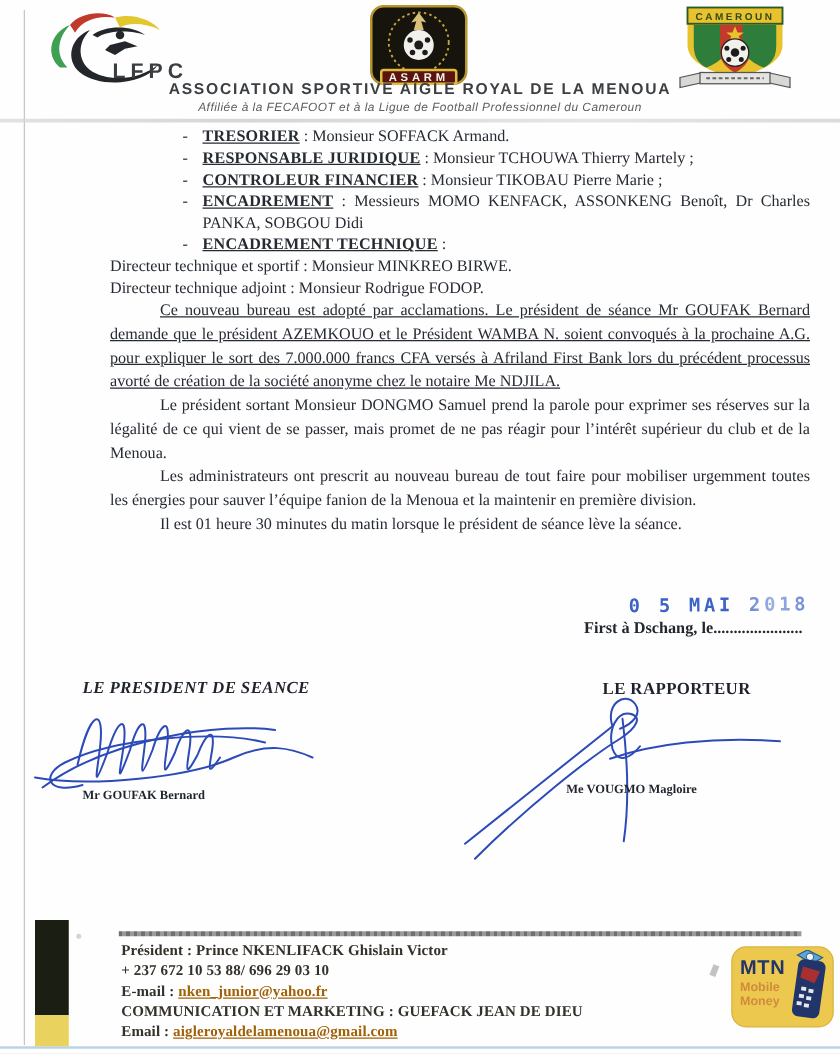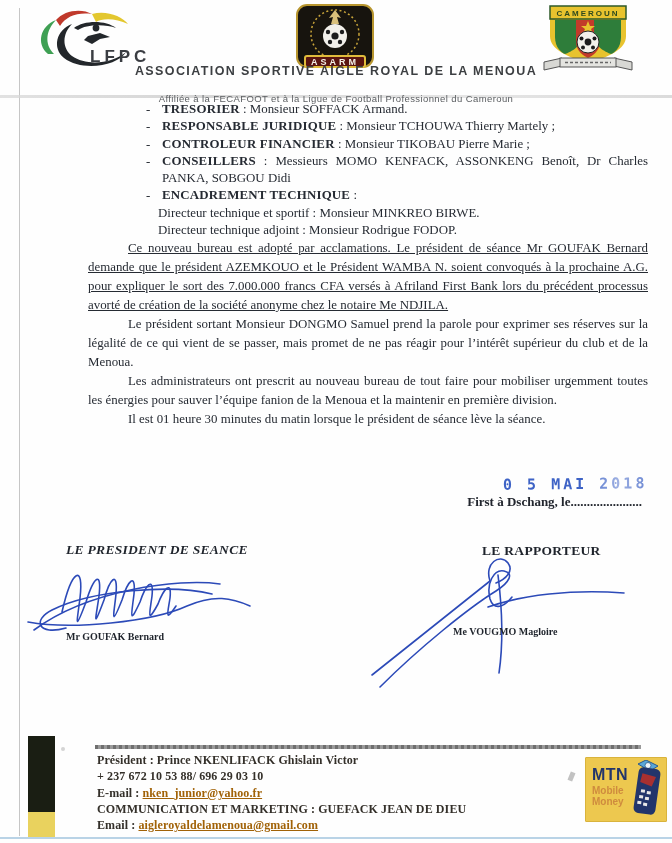--- a/index.html
+++ b/index.html
@@ -19,32 +19,32 @@
   .logo-lfpc{position:absolute;left:34px;top:6px;}
   .logo-asarm{position:absolute;left:281px;top:4px;}
   .logo-cameroon{position:absolute;left:538px;top:2px;}
   .org-title{
     position:absolute;left:66px;top:64px;width:540px;text-align:center;
     font-family:"Liberation Sans",sans-serif;font-weight:bold;font-size:12.5px;
     letter-spacing:1.4px;color:#3c3f42;
   }
   .org-subtitle{
     position:absolute;left:66px;top:81px;width:540px;text-align:center;
-    font-family:"Liberation Sans",sans-serif;font-size:9.5px;
-    letter-spacing:.4px;color:#5a5d60;margin-top:12px;
+    font-family:"Liberation Sans",sans-serif;font-style:italic;font-size:9.5px;
+    letter-spacing:.4px;color:#5a5d60;
   }
 
   
   .doc-body{position:absolute;left:88px;top:101px;width:560px;font-size:12.9px;line-height:17.3px;}
   .bureau{margin:0 0 0 58px;padding:0;list-style:none;}
   .bureau li{display:flex;}
   .bureau .mk{width:16px;flex:0 0 16px;}
   .bureau .it{flex:1;text-align:justify;}
-  .bureau b{letter-spacing:.2px;}
-  .tech-line{margin-left:70px;}
+  .bureau b{letter-spacing:.2px;text-decoration:underline;}
+  .tech-line{}
   .doc-body p{margin:0;text-align:justify;text-indent:40px;line-height:19px;}
   .p1{margin-top:12px;text-decoration:underline;}
   .p2{margin-top:2px;}
   .p3{margin-top:16px;}
   .p4{margin-top:16px;text-align:left;}
 
   
   .date-line{
     position:absolute;right:30px;top:494px;font-weight:bold;font-size:13px;color:#22262e;
   }
@@ -69,21 +69,21 @@
 
   
   .footer-bar-black{position:absolute;left:28px;top:736px;width:27px;height:76px;background:#1a1e13;}
   .footer-bar-yellow{position:absolute;left:28px;top:812px;width:27px;height:25px;background:#e9d25e;}
   .footer-rule{position:absolute;left:95px;top:745px;width:546px;height:4px;
     background:repeating-linear-gradient(90deg,#6f6f6f 0 3px,#9a9a9a 3px 6px);}
   .footer-text{position:absolute;left:97px;top:752px;width:470px;
     font-size:12px;line-height:16.3px;font-weight:bold;color:#34302a;letter-spacing:.1px;}
   .footer-text a{color:#a16207;text-decoration:underline;}
   .mtn{position:absolute;left:585px;top:757px;width:80px;height:63px;background:#edc84f;
-    border:1px solid #d9b33c;border-radius:1px;text-align:center;}
+    border:1px solid #d9b33c;border-radius:12px;text-align:center;}
   .mtn-brand{position:absolute;left:6px;top:8px;font-family:"Liberation Sans",sans-serif;
     font-weight:bold;font-size:16px;color:#22356b;letter-spacing:.5px;}
   .mtn-words{position:absolute;left:6px;top:27px;font-family:"Liberation Sans",sans-serif;
     font-weight:bold;font-size:10px;line-height:11px;color:#cf8b3e;}
   .mtn-phone{position:absolute;right:2px;top:2px;}
 </style>
 </head>
 <body>
 
 <div class="page">
@@ -151,21 +151,21 @@
       <li>
         <span class="mk">-</span>
         <span class="it"><b>RESPONSABLE JURIDIQUE</b><span> : Monsieur TCHOUWA Thierry Martely ;</span></span>
       </li>
       <li>
         <span class="mk">-</span>
         <span class="it"><b>CONTROLEUR FINANCIER</b><span> : Monsieur TIKOBAU Pierre Marie ;</span></span>
       </li>
       <li>
         <span class="mk">-</span>
-        <span class="it"><b>CONSEILLERS</b><span> : Messieurs MOMO KENFACK, ASSONKENG Benoît, Dr Charles PANKA, SOBGOU Didi</span></span>
+        <span class="it"><b>ENCADREMENT</b><span> : Messieurs MOMO KENFACK, ASSONKENG Benoît, Dr Charles PANKA, SOBGOU Didi</span></span>
       </li>
       <li>
         <span class="mk">-</span>
         <span class="it"><b>ENCADREMENT TECHNIQUE</b><span> :</span></span>
       </li>
     </ul>
     <div class="tech-line">Directeur technique et sportif : Monsieur MINKREO BIRWE.</div>
     <div class="tech-line">Directeur technique adjoint : Monsieur Rodrigue FODOP.</div>
 
     <p class="p1">Ce nouveau bureau est adopté par acclamations. Le président de séance Mr GOUFAK Bernard demande que le président AZEMKOUO et le Président WAMBA N. soient convoqués à la prochaine A.G. pour expliquer le sort des 7.000.000 francs CFA versés à Afriland First Bank lors du précédent processus avorté de création de la société anonyme chez le notaire Me NDJILA.</p>

